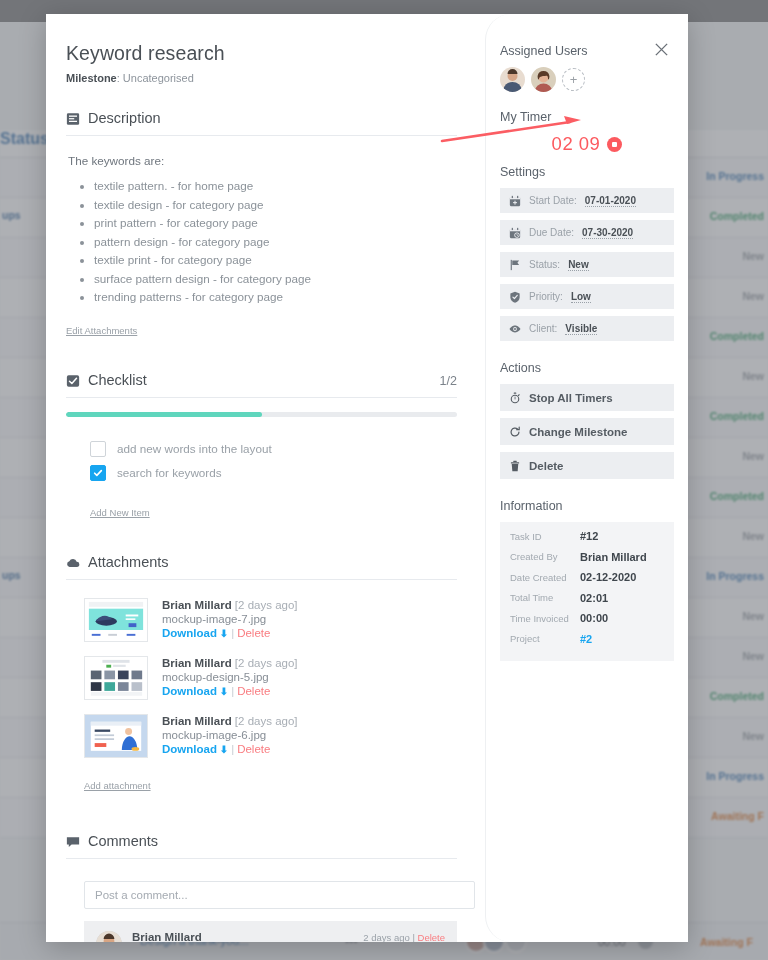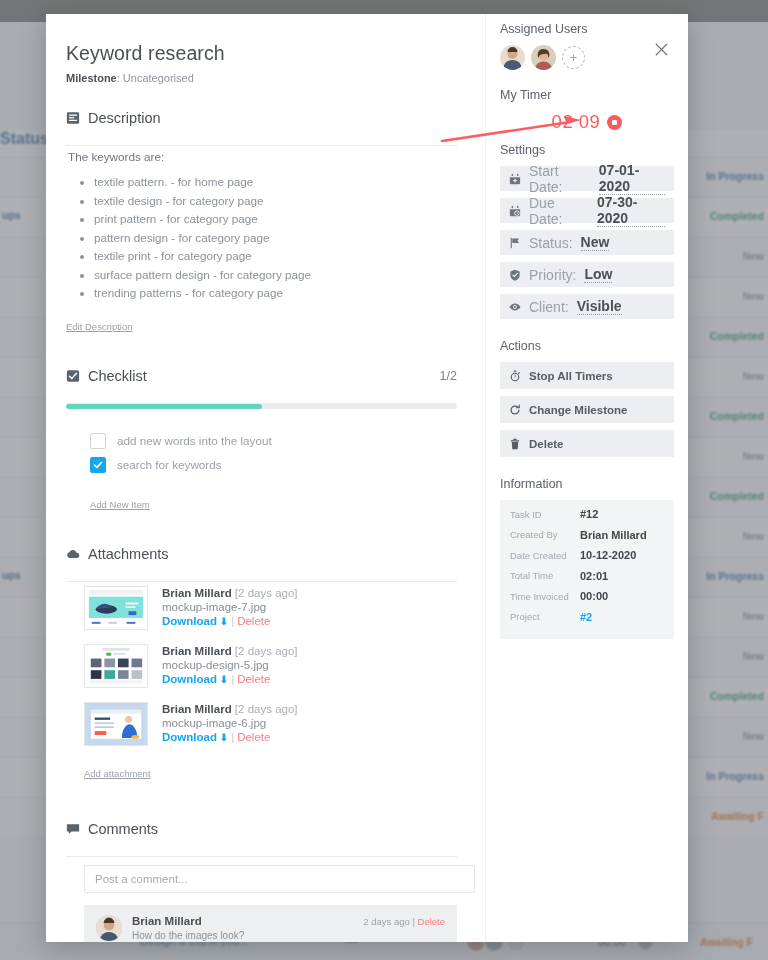--- a/index.html
+++ b/index.html
@@ -123,25 +123,25 @@
   .task-title {
     font-size: 19.5px; font-weight: 400; color: #4a5056;
     margin: 10px 0 7px 0; letter-spacing: .1px;
   }
   .milestone-line {
     font-size: 11px; color: #8d949c; margin-bottom: 26px;
   }
   .milestone-line b { color: #4a5056; font-weight: 700; }
 
   .section-head {
-    display: flex; align-items: center; gap: 8px;
+    display: flex; align-items: flex-end; gap: 8px;
     font-size: 14.5px; color: #4a5056; font-weight: 400;
-    padding-bottom: 19px;
+    padding-bottom: 9px;
     border-bottom: 1px solid #e7eaee;
-    margin-bottom: 4px;
+    margin-bottom: 18px;
   }
   .section-head .sh-icon { display: flex; align-items: center; color: #5a626b; }
   .section-head .sh-icon svg { width: 14px; height: 14px; display: block; }
   .section-head .sh-count { margin-left: auto; font-size: 12.5px; color: #7b828a; }
 
   .desc-intro { font-size: 11.7px; color: #6f767e; margin: 0 0 10px 2px; }
   .desc-list { margin: 0 0 0 6px; padding-left: 22px; }
   .desc-list li {
     font-size: 11.7px; color: #8b9299; line-height: 17.5px; margin-bottom: 1px;
   }
@@ -219,22 +219,23 @@
   .comment-right {
     position: absolute; right: 12px; top: 11px;
     font-size: 9.5px; color: #9aa1a8;
   }
   .comment-right .del { color: #f97c80; cursor: pointer; }
 
   
   .side-pane {
     width: 203px; flex: 0 0 auto;
     border-left: 1px solid #eef0f2;
-    padding: 0 14px 0 14px;
+    padding: 22px 14px 0 14px;
     background: #fff;
+    border-radius: 26px;
   }
   .side-h {
     font-size: 12.5px; color: #5a626b; margin: 10px 0 9px 0; font-weight: 400;
   }
   .side-h.tight { margin-top: 20px; }
 
   .avatars { display: flex; align-items: center; gap: 6px; margin-bottom: 4px; }
   .av {
     width: 25px; height: 25px; border-radius: 50%; overflow: hidden;
     flex: 0 0 auto;
@@ -256,21 +257,21 @@
   .timer-stop {
     width: 15px; height: 15px; border-radius: 50%; background: #fc5a5f;
     display: flex; align-items: center; justify-content: center; cursor: pointer;
   }
   .timer-stop i { width: 5px; height: 5px; background: #fff; border-radius: 1px; display:block; }
 
   .srow {
     display: flex; align-items: center; gap: 8px;
     background: #eceef1; height: 25px;
     padding: 0 9px; margin-bottom: 7px;
-    font-size: 14px; color: #9aa1a8; cursor: pointer;
+    font-size: 10px; color: #9aa1a8; cursor: pointer;
   }
   .srow .ico { color: #6d757d; display: flex; align-items: center; }
   .srow .ico svg { width: 12px; height: 12px; display: block; }
   .srow .sval {
     color: #4a5056; font-weight: 600;
     border-bottom: 1px dotted #9aa1a8;
   }
   .arow {
     display: flex; align-items: center; gap: 8px;
     background: #eceef1; height: 27px;
@@ -399,21 +400,21 @@
     <p class="desc-intro">The keywords are:</p>
     <ul class="desc-list" id="desc-list">
         <li>textile pattern. - for home page</li>
         <li>textile design - for category page</li>
         <li>print pattern - for category page</li>
         <li>pattern design - for category page</li>
         <li>textile print - for category page</li>
         <li>surface pattern design - for category page</li>
         <li>trending patterns - for category page</li>
       </ul>
-    <span class="link-sm">Edit Description</span>
+    <span class="link-sm">Edit Attachments</span>
 
     <div class="sec-gap"></div>
 
     
     <div class="section-head">
       <span class="sh-icon">
         <svg viewBox="0 0 16 16" fill="currentColor">
           <rect x="1" y="1.5" width="14" height="13" rx="2"></rect>
           <path d="M4 8.2 L6.7 10.8 L12 4.9" stroke="#fff" stroke-width="1.7" fill="none" stroke-linecap="round" stroke-linejoin="round"></path>
         </svg>
@@ -684,21 +685,21 @@
         <div class="irow">
           <span class="ikey">Task ID</span>
           <span class="ival">#12</span>
         </div>
         <div class="irow">
           <span class="ikey">Created By</span>
           <span class="ival">Brian Millard</span>
         </div>
         <div class="irow">
           <span class="ikey">Date Created</span>
-          <span class="ival">10-12-2020</span>
+          <span class="ival">02-12-2020</span>
         </div>
         <div class="irow">
           <span class="ikey">Total Time</span>
           <span class="ival">02:01</span>
         </div>
         <div class="irow">
           <span class="ikey">Time Invoiced</span>
           <span class="ival">00:00</span>
         </div>
         <div class="irow">

